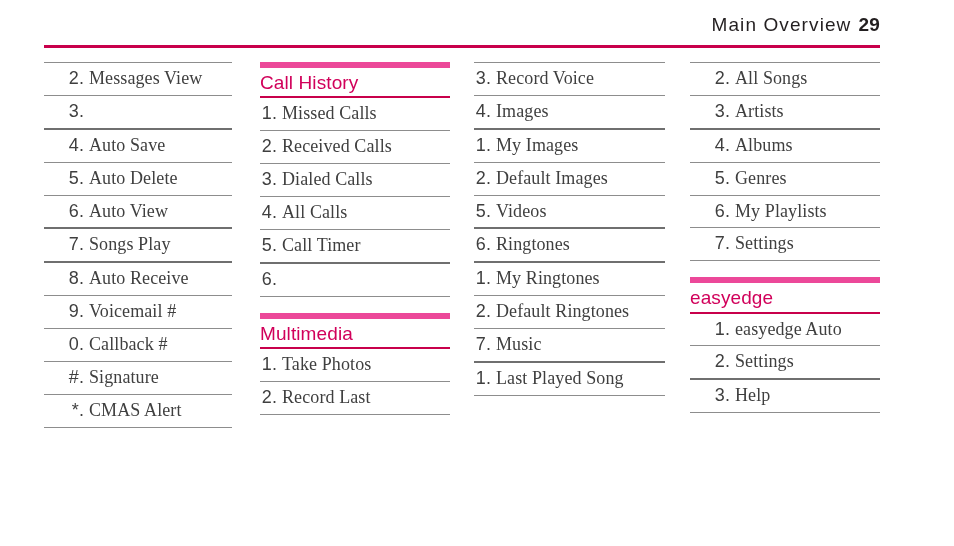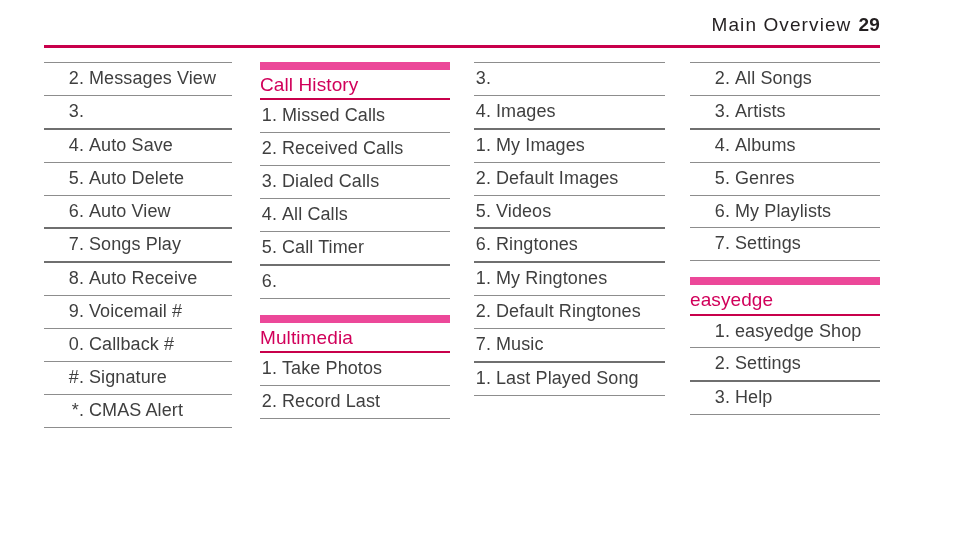--- a/index.html
+++ b/index.html
@@ -76,21 +76,21 @@
 
   
   .section {
     margin: 0;
     padding: 0;
   }
   .section.gap-before {
     margin-top: 16px;
   }
   .sec-head {
-    border-top: 8px solid #ec4899;
+    border-top: 6px solid #ec4899;
     border-bottom: 2px solid #c8004b;
     padding: 4px 0 3px 0;
     font-size: 19px;
     color: #d1005a;
     line-height: 1.12;
     letter-spacing: 0.1px;
   }
 
   ul.items {
     list-style: none;
@@ -116,20 +116,21 @@
   }
 
   .num {
     flex: 0 0 auto;
     text-align: right;
     padding-right: 5px;
     white-space: pre;
   }
   .lbl {
     flex: 1 1 auto;
+    font-family: Liberation Serif, serif;
   }
 
   
   li.ind-0 .num { min-width: 17px; }
   li.ind-1 { padding-left: 22px; }
   li.ind-1 .num { min-width: 17px; }
   li.ind-2 { padding-left: 26px; }
   li.ind-2 .num { min-width: 17px; }
 
   
@@ -239,20 +240,21 @@
               <span class="lbl">Record Last</span>
             </li>
           </ul>
         </div>
       </div>
     <div class="col col-3">
         <div class="section">
           <ul class="items">
             <li class="ind-0 topline">
               <span class="num">3.</span>
+              <span class="lbl">Record Voice</span>
             </li>
             <li class="ind-0 thick">
               <span class="num">4.</span>
               <span class="lbl">Images</span>
             </li>
             <li class="ind-2">
               <span class="num">1.</span>
               <span class="lbl">My Images</span>
             </li>
             <li class="ind-2">
@@ -313,21 +315,21 @@
               <span class="num">7.</span>
               <span class="lbl">Settings</span>
             </li>
           </ul>
         </div>
         <div class="section gap-before">
           <div class="sec-head">easyedge</div>
           <ul class="items">
             <li class="ind-0">
               <span class="num">1.</span>
-              <span class="lbl">easyedge Shop</span>
+              <span class="lbl">easyedge Auto</span>
             </li>
             <li class="ind-0 thick">
               <span class="num">2.</span>
               <span class="lbl">Settings</span>
             </li>
             <li class="ind-0">
               <span class="num">3.</span>
               <span class="lbl">Help</span>
             </li>
           </ul>

